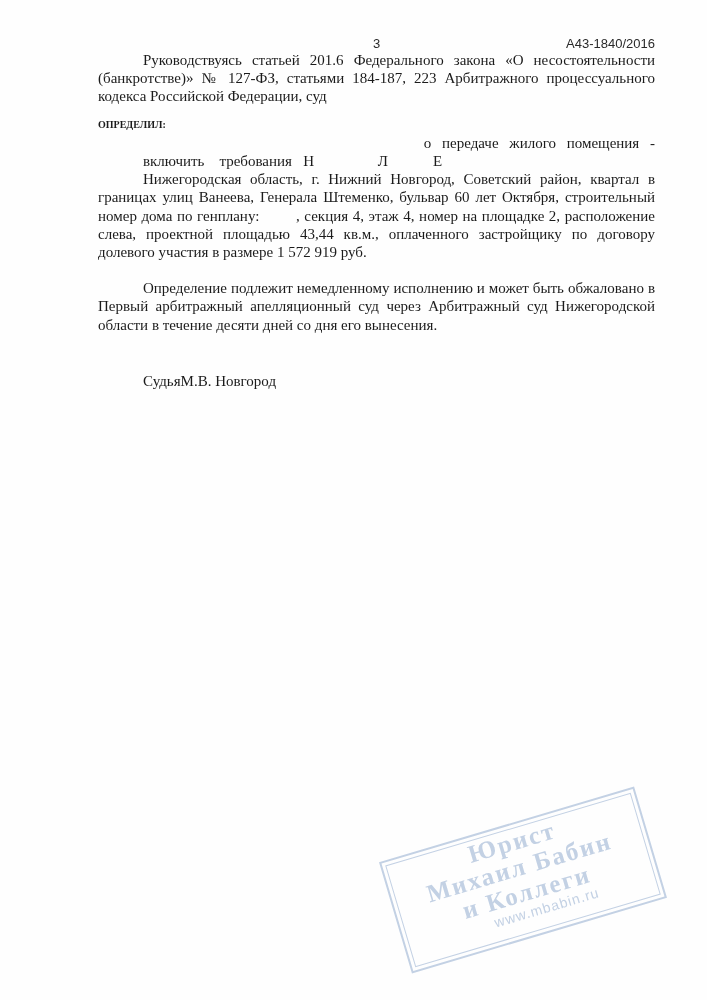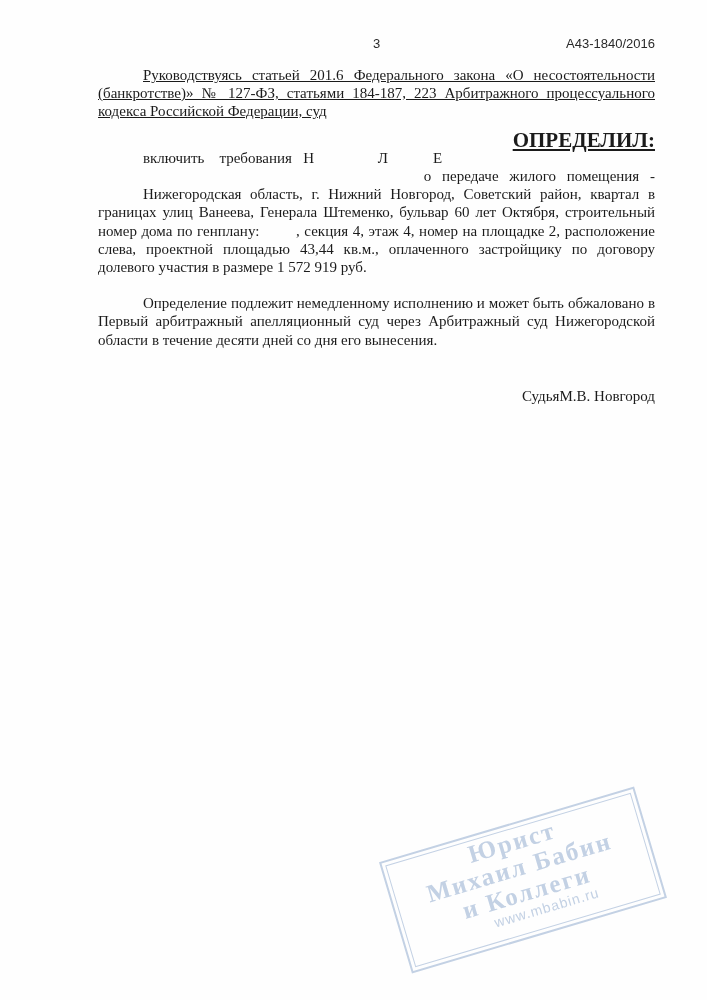--- a/index.html
+++ b/index.html
@@ -36,40 +36,39 @@
   }
   .p{
     margin:0;
     font-size:15px;
     line-height:18.2px;
     text-align:justify;
     text-indent:45px;
   }
   .p.no-indent{ text-indent:0; }
   .p.pre{ white-space:pre-wrap; }
-  .p-intro{ margin-top:15px;text-decoration:underline; }
+  .p-intro{ margin-top:0; }
   .heading{
     margin:0; margin-top:10px;
-    font-size:21px;
+    font-size:10px;
     line-height:18.2px;
     font-weight:bold;
-    text-align:right;
+    text-align:left;
     text-indent:0;
-    text-decoration:underline;
   }
   .line-transfer{
     text-align:right;
     text-indent:0;
     word-spacing:7px;
   }
   .p-appeal{ margin-top:18px; }
   .signature-row{
     margin-top:38px;
     display:flex;
-    justify-content:flex-end;
+    justify-content:flex-start;
     font-size:15px;
     line-height:18.2px;
   }
   .signature-role{ padding-left:45px; }
 
   
   .stamp{
     position:absolute;
     left:390px; top:822px;
     width:256px; height:106px;
@@ -113,23 +112,23 @@
 
     <div class="header-row">
       <span class="page-num">3</span>
       <span class="case-num">А43-1840/2016</span>
     </div>
 
     <p class="p p-intro">Руководствуясь статьей 201.6 Федерального закона «О несостоятельности (банкротстве)» № 127-ФЗ, статьями 184-187, 223 Арбитражного процессуального кодекса Российской Федерации, суд</p>
 
     <p class="heading">ОПРЕДЕЛИЛ:</p>
 
+    <p class="p line-transfer">о передаче жилого помещения -</p>
+
     <p class="p pre">включить    требования   Н                 Л            Е</p>
-
-    <p class="p line-transfer">о передаче жилого помещения -</p>
 
 
     <p class="p pre">Нижегородская область, г. Нижний Новгород, Советский район, квартал в границах улиц Ванеева, Генерала Штеменко, бульвар 60 лет Октября, строительный номер дома по генплану:        , секция 4, этаж 4, номер на площадке 2, расположение слева, проектной площадью 43,44 кв.м., оплаченного застройщику по договору долевого участия в размере 1 572 919 руб.</p>
 
 
     <p class="p p-appeal">Определение подлежит немедленному исполнению и может быть обжаловано в Первый арбитражный апелляционный суд через Арбитражный суд Нижегородской области в течение десяти дней со дня его вынесения.</p>
 
     <div class="signature-row">
       <span class="signature-role">Судья</span>
       <span class="signature-name">М.В. Новгород</span>

